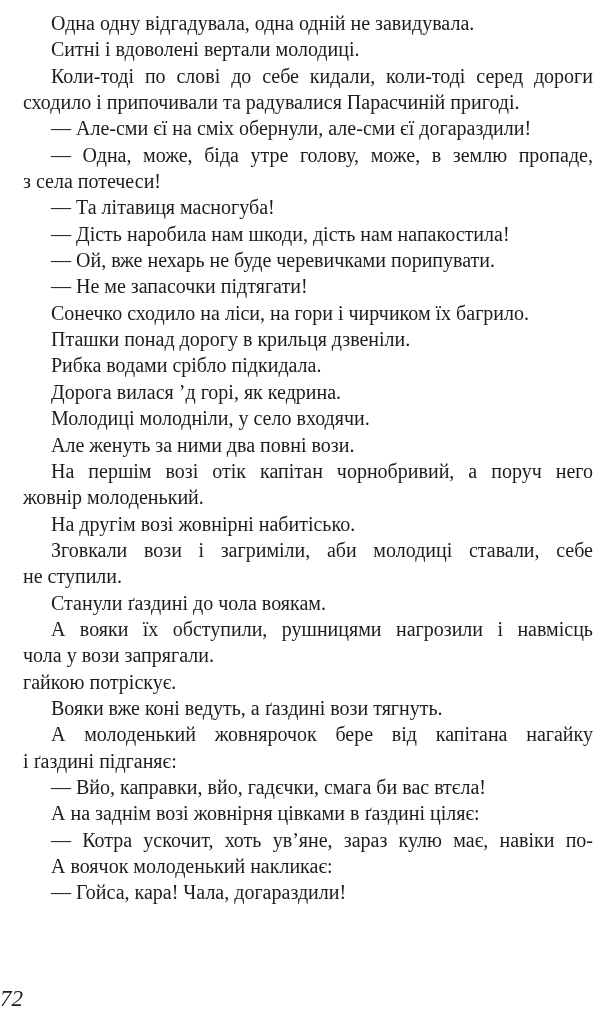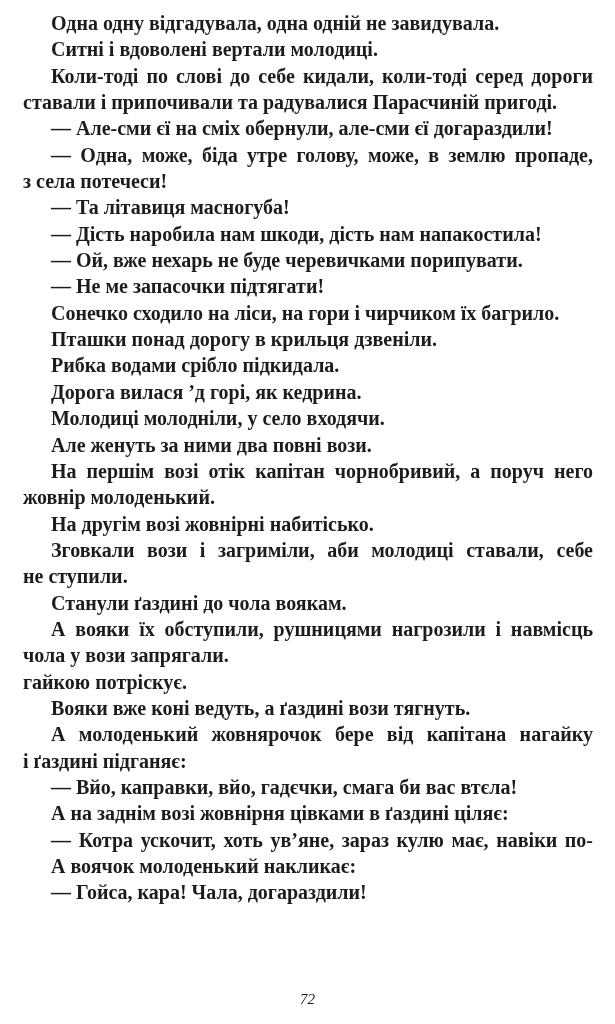--- a/index.html
+++ b/index.html
@@ -25,51 +25,49 @@
   .text-block {
     position: absolute;
     left: 23px;
     right: 22px;
     top: 10px;
   }
   .line {
     height: 26.35px;
     overflow: hidden;
     white-space: nowrap;
-    font-weight: bold;
   }
   .line.indent {
     padding-left: 28px;
   }
   .line.fill {
     white-space: normal;
     text-align: justify;
     text-align-last: justify;
     text-justify: inter-word;
   }
   .page-number {
     position: absolute;
     left: 0;
     right: 0;
     bottom: 12px;
-    text-align: center;
     font-style: italic;
-    font-size: 15px;
+    font-size: 23px;
     line-height: 26px;
   }
 </style>
 </head>
 <body>
 
 <div class="page">
   <div class="text-block">
       <div class="line indent">Одна одну відгадувала, одна одній не завидувала.</div>
       <div class="line indent">Ситні і вдоволені вертали молодиці.</div>
       <div class="line indent fill">Коли-тоді по слові до себе кидали, коли-тоді серед дороги</div>
-      <div class="line">ставали і припочивали та радувалися Парасчиній пригоді.</div>
+      <div class="line">сходило і припочивали та радувалися Парасчиній пригоді.</div>
       <div class="line indent">— Але-сми єї на сміх обернули, але-сми єї догараздили!</div>
       <div class="line indent fill">— Одна, може, біда утре голову, може, в землю пропаде,</div>
       <div class="line">з села потечеси!</div>
       <div class="line indent">— Та літавиця масногуба!</div>
       <div class="line indent">— Дість наробила нам шкоди, дість нам напакостила!</div>
       <div class="line indent">— Ой, вже нехарь не буде черевичками порипувати.</div>
       <div class="line indent">— Не ме запасочки підтягати!</div>
       <div class="line indent">Сонечко сходило на ліси, на гори і чирчиком їх багрило.</div>
       <div class="line indent">Пташки понад дорогу в крильця дзвеніли.</div>
       <div class="line indent">Рибка водами срібло підкидала.</div>

